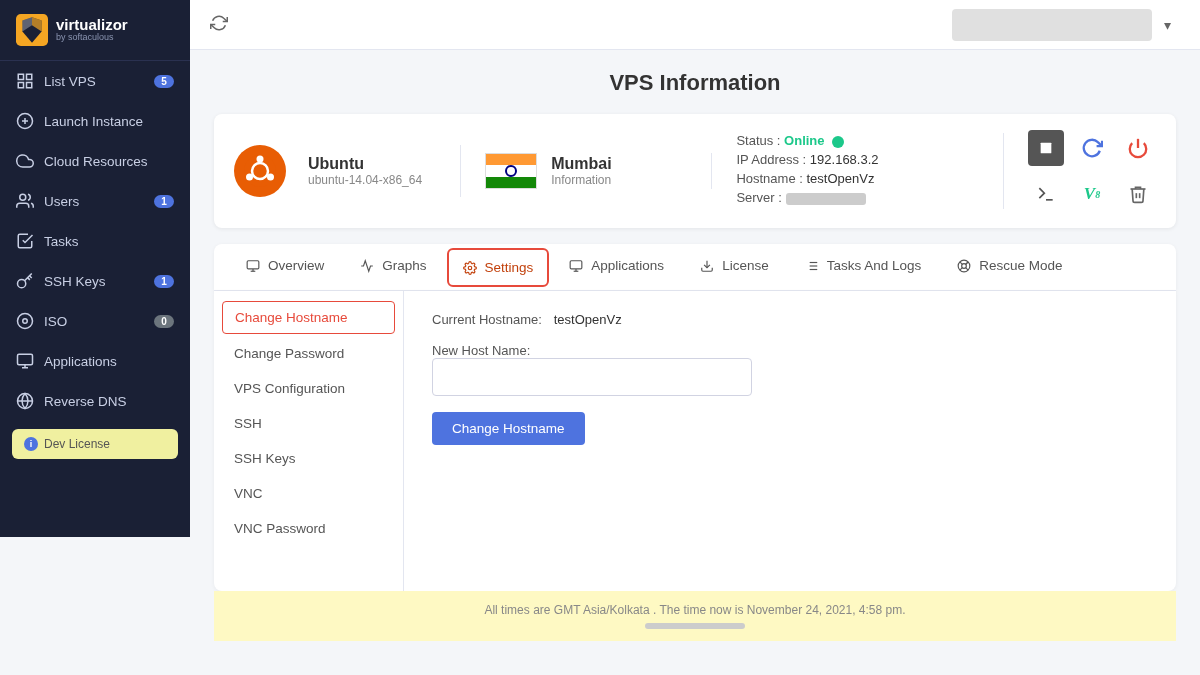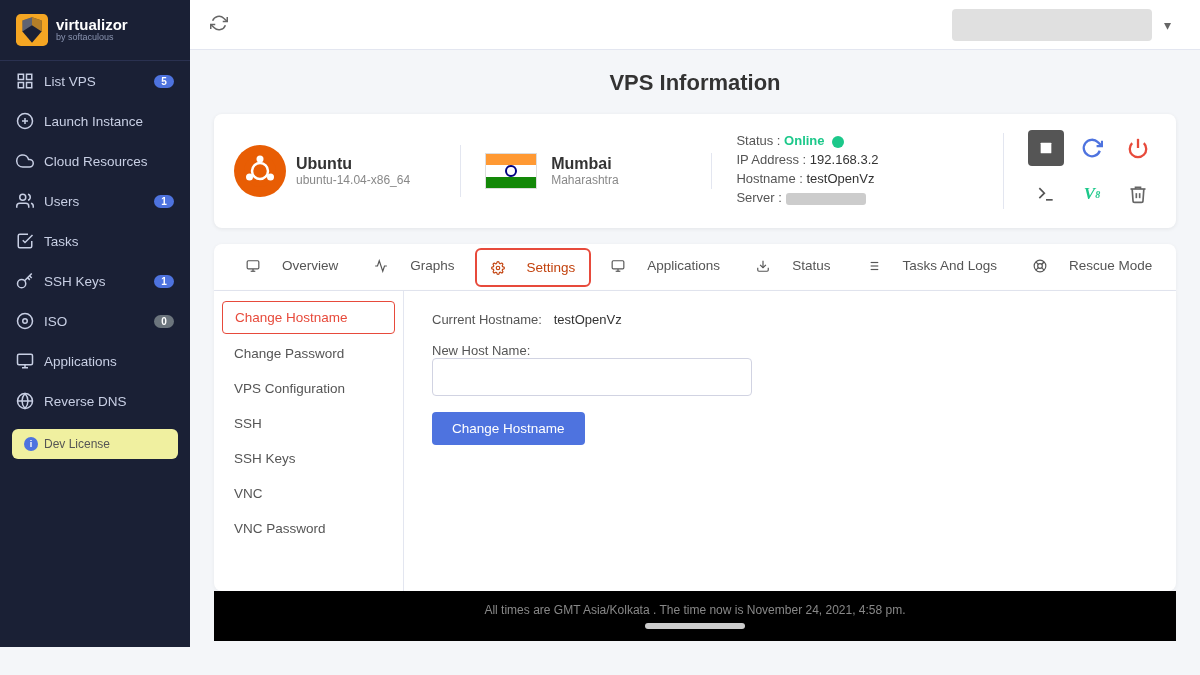--- a/index.html
+++ b/index.html
@@ -6,21 +6,21 @@
     body { font-family: 'Segoe UI', Arial, sans-serif; font-size: 14px; background: #f4f6f9; display: flex; height: 675px; overflow: hidden; }
 
     
     .sidebar {
       width: 190px;
       min-width: 190px;
       background: #1a2035;
       color: #c8cfe4;
       display: flex;
       flex-direction: column;
-      height: 647px;
+      height: 537px;
       overflow-y: auto;
     }
     .sidebar-logo {
       padding: 14px 16px;
       display: flex;
       align-items: center;
       gap: 8px;
       border-bottom: 1px solid #2a3150;
     }
     .logo-icon {
@@ -161,21 +161,21 @@
       padding: 16px 20px;
       display: flex;
       align-items: center;
       gap: 0;
       margin-bottom: 16px;
       box-shadow: 0 1px 4px rgba(0,0,0,0.07);
     }
     .vps-os-section {
       display: flex;
       align-items: center;
-      gap: 10px;
+      gap: 22px;
       flex: 1;
       border-right: 1px solid #e3e6f0;
       padding-right: 24px;
     }
     .os-icon {
       width: 52px;
       height: 52px;
       border-radius: 50%;
       background: #e85d04;
       display: flex;
@@ -256,21 +256,21 @@
       gap: 4px;
     }
     .tab {
       padding: 14px 16px;
       cursor: pointer;
       color: #555;
       font-size: 13.5px;
       border-bottom: 3px solid transparent;
       display: flex;
       align-items: center;
-      gap: 22px;
+      gap: 8px;
       white-space: nowrap;
     }
     .tab.active-box {
       border: 2px solid #e74a3b;
       border-radius: 6px;
       padding: 10px 14px;
       border-bottom: 2px solid #e74a3b;
       margin-bottom: -1px;
     }
 
@@ -333,21 +333,21 @@
       cursor: pointer;
       font-weight: 500;
     }
 
     
     .footer {
       text-align: center;
       padding: 12px;
       font-size: 12px;
       color: #888;
-      background: #000000;
+      background: #fef9c3;
     }
     .footer-bar {
       width: 100px;
       height: 6px;
       background: #ccc;
       border-radius: 3px;
       margin: 6px auto 0;
     }
   </style>
 </head>
@@ -513,21 +513,21 @@
       <div class="vps-location-section">
         <div class="flag-icon">
           <div class="flag-stripe-orange"></div>
           <div class="flag-stripe-white">
             <div class="flag-chakra"></div>
           </div>
           <div class="flag-stripe-green"></div>
         </div>
         <div class="location-info">
           <span class="location-city">Mumbai</span>
-          <span class="location-state">Maharashtra</span>
+          <span class="location-state">Information</span>
         </div>
       </div>
 
       <div class="vps-status-section">
         <div class="status-line">
           <span>Status :</span>
           <span class="status-online">Online</span>
           <span style="display:inline-block;width:12px;height:12px;background:#1cc88a;border-radius:50%;margin-left:4px;vertical-align:middle;"></span>
         </div>
         <div class="status-line">
@@ -616,21 +616,21 @@
             <line x1="12" y1="17" x2="12" y2="21"></line>
           </svg>
         <span>Applications</span>
       </div>
       <div class="tab">
         <svg width="14" height="14" viewBox="0 0 24 24" fill="none" stroke="currentColor" stroke-width="2">
             <path d="M21 15v4a2 2 0 0 1-2 2H5a2 2 0 0 1-2-2v-4"></path>
             <polyline points="7 10 12 15 17 10"></polyline>
             <line x1="12" y1="15" x2="12" y2="3"></line>
           </svg>
-        <span>Status</span>
+        <span>License</span>
       </div>
       <div class="tab">
         <svg width="14" height="14" viewBox="0 0 24 24" fill="none" stroke="currentColor" stroke-width="2">
             <line x1="8" y1="6" x2="21" y2="6"></line>
             <line x1="8" y1="12" x2="21" y2="12"></line>
             <line x1="8" y1="18" x2="21" y2="18"></line>
             <line x1="3" y1="6" x2="3.01" y2="6"></line>
             <line x1="3" y1="12" x2="3.01" y2="12"></line>
             <line x1="3" y1="18" x2="3.01" y2="18"></line>
           </svg>

